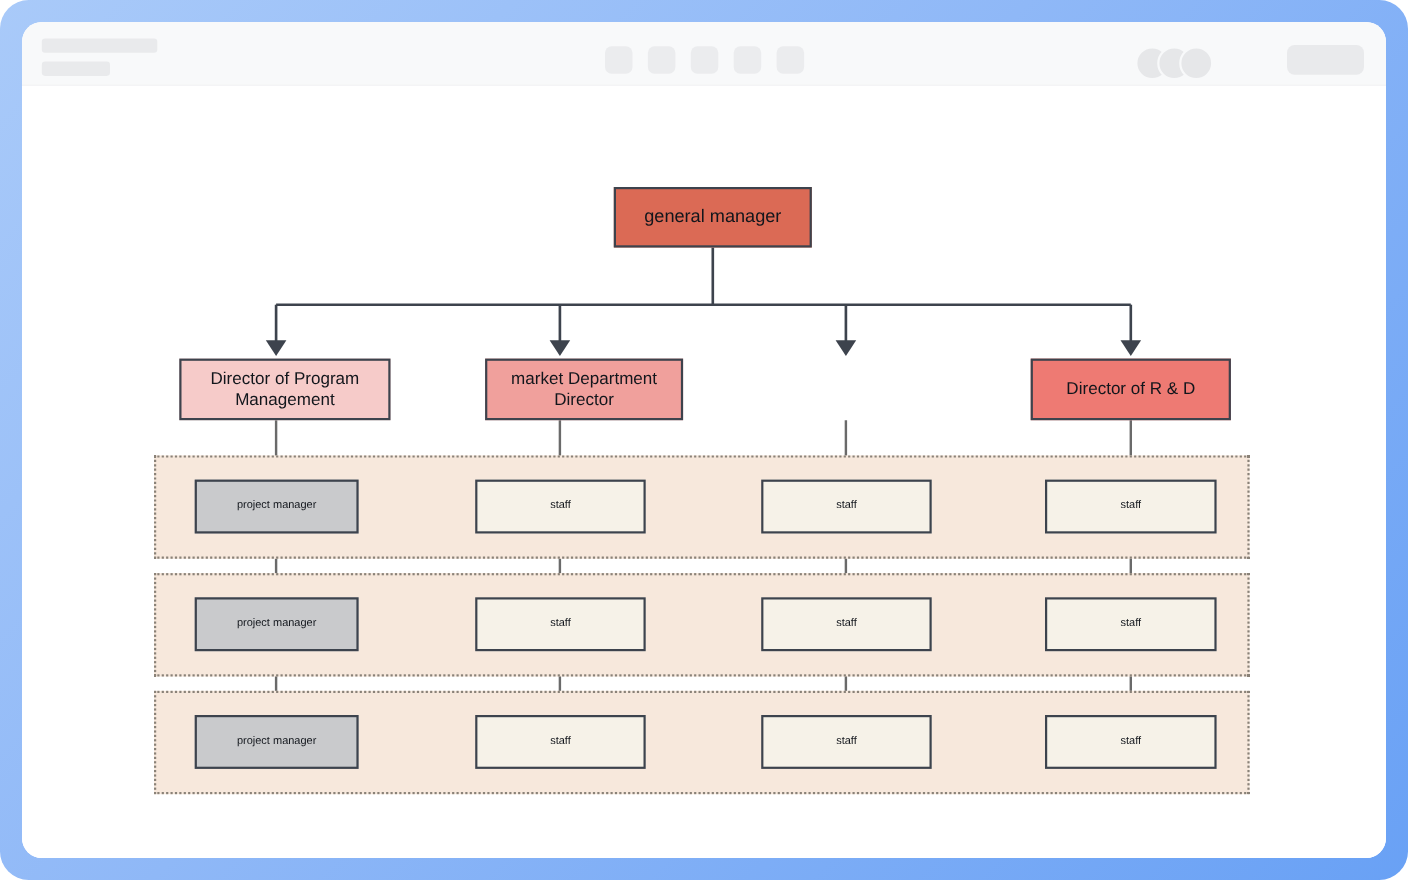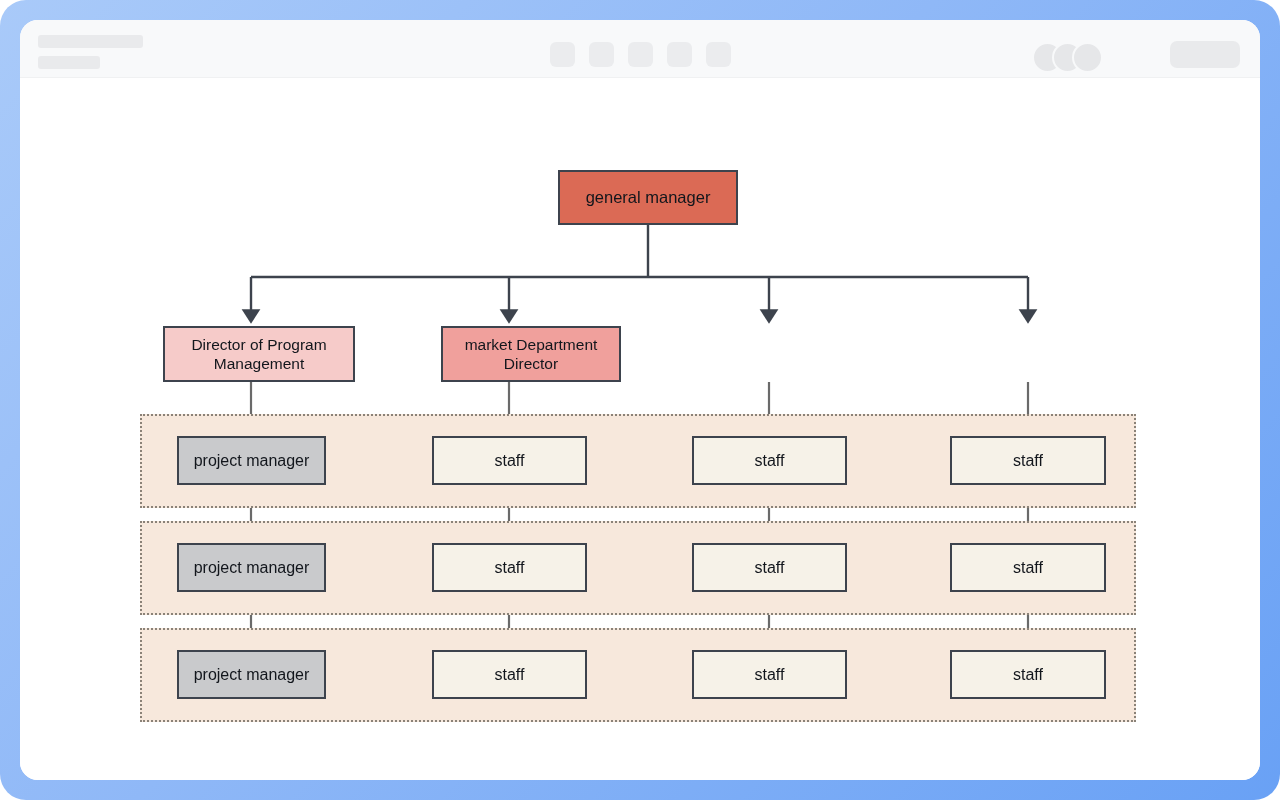--- a/index.html
+++ b/index.html
@@ -114,21 +114,21 @@
     justify-content: center;
     text-align: center;
     color: #12161c;
     font-size: 15.5px;
     line-height: 1.25;
     padding: 2px 6px;
     z-index: 4;
   }
   .node.root      { font-size: 16.5px; }
   .node.director  { font-size: 15.5px; }
-  .node.leaf      { font-size: 16px; }
+  .node.leaf      { font-size: 10px; }
 
   
   .band {
     position: absolute;
     box-sizing: border-box;
     background: #f7e8dc;
     border: 2px dotted #8a8278;
     z-index: 1;
   }
 </style>
@@ -183,20 +183,21 @@
       <div class="band" style="left:120px; top:443px; width:996px; height:94px;"></div>
       <div class="band" style="left:120px; top:550px; width:996px; height:94px;"></div>
 
       <div class="node root" style="left:538px; top:92px; width:180px; height:55px; background:#db6a55;text-align:right;">general manager</div>
 
       <div class="node director" style="left:143px; top:248px; width:192px; height:56px; background:#f6cbc9;">Director of Program Management</div>
 
       <div class="node director" style="left:421px; top:248px; width:180px; height:56px; background:#f0a09c;">market Department Director</div>
 
 
+      <div class="node director" style="left:917px; top:248px; width:182px; height:56px; background:#ee7a73;">Director of R &amp; D</div>
 
       <div class="node leaf" style="left:157px; top:358px; width:149px; height:49px; background:#c9cacc;">project manager</div>
       <div class="node leaf" style="left:412px; top:358px; width:155px; height:49px; background:#f6f2e8;">staff</div>
       <div class="node leaf" style="left:672px; top:358px; width:155px; height:49px; background:#f6f2e8;">staff</div>
       <div class="node leaf" style="left:930px; top:358px; width:156px; height:49px; background:#f6f2e8;">staff</div>
 
       <div class="node leaf" style="left:157px; top:465px; width:149px; height:49px; background:#c9cacc;">project manager</div>
       <div class="node leaf" style="left:412px; top:465px; width:155px; height:49px; background:#f6f2e8;">staff</div>
       <div class="node leaf" style="left:672px; top:465px; width:155px; height:49px; background:#f6f2e8;">staff</div>
       <div class="node leaf" style="left:930px; top:465px; width:156px; height:49px; background:#f6f2e8;">staff</div>

